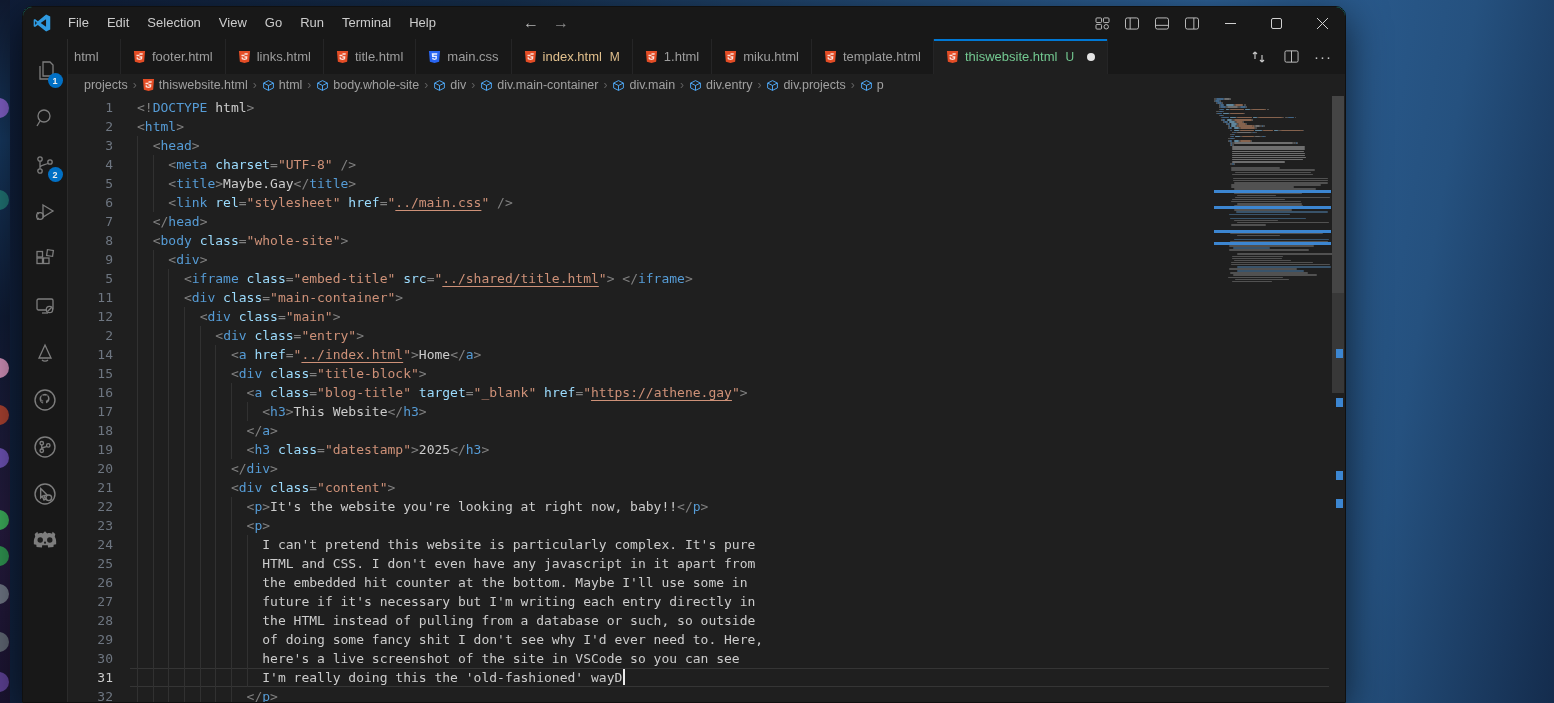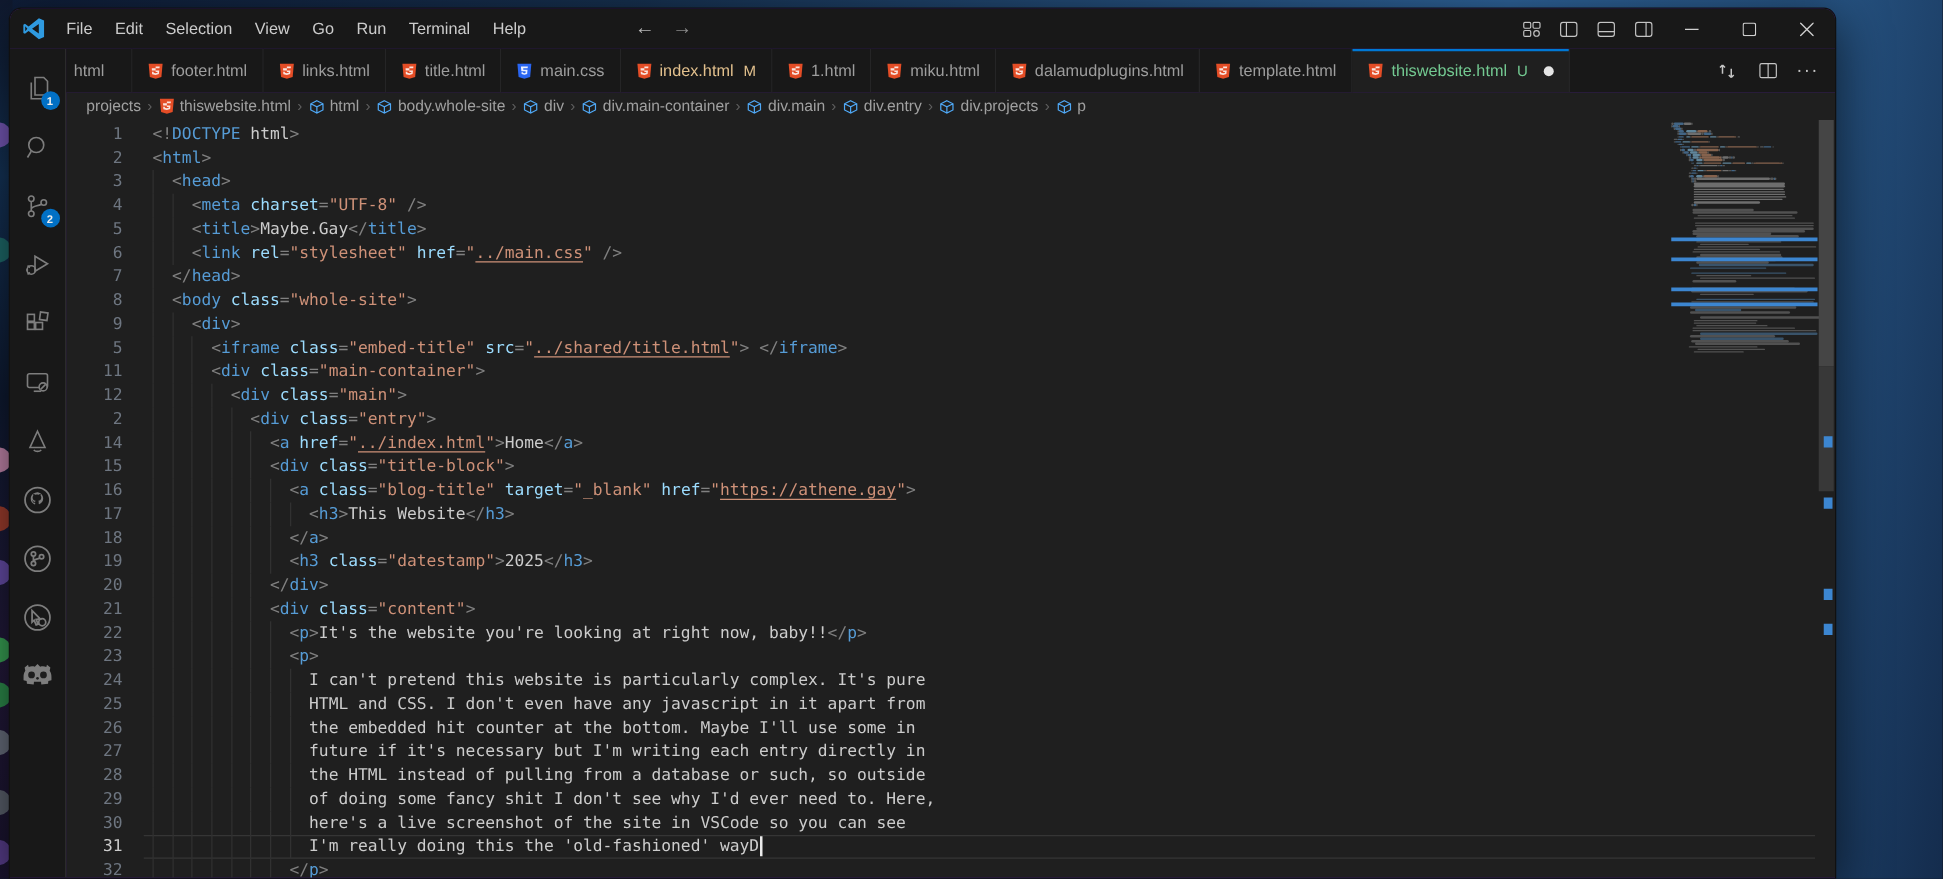--- a/index.html
+++ b/index.html
@@ -1,21 +1,21 @@
 <!DOCTYPE html>
 <html><head>
 <meta charset="utf-8">
 <style>
   * { margin:0; padding:0; box-sizing:border-box; }
   html,body { width:1554px; height:703px; overflow:hidden; background:#0c1426; font-family:"Liberation Sans",sans-serif; }
   #backdrop { position:absolute; inset:0; background:linear-gradient(100deg,#0f1d38 0%,#16304f 30%,#2e639a 72%,#25517f 88%,#142c4d 100%); }
   #desktop-strip { position:absolute; left:0; top:0; width:10px; height:703px; background:linear-gradient(180deg,#101a30 0%,#15355a 20%,#0f1b33 45%,#241a3c 75%,#1a1430 100%); }
   .strip-dot { position:absolute; width:20px; height:20px; border-radius:50%; left:-11px; }
 
-  #window { position:absolute; left:7px; top:6px; width:1462px; height:697px; background:#4c1d95; border-radius:10px 10px 0 0; box-shadow:0 10px 40px rgba(0,0,0,.65); overflow:hidden; border:1px solid #101010; }
+  #window { position:absolute; left:22px; top:6px; width:1324px; height:697px; background:#14b8a6; border-radius:10px 10px 0 0; box-shadow:0 10px 40px rgba(0,0,0,.65); overflow:hidden; border:1px solid #101010; }
 
   
   #titlebar { height:32px; background:#181818; display:flex; align-items:center; position:relative; }
   #vscode-logo { width:18px; height:18px; margin:0 8px 0 10px; flex:none; }
   .menu-item { color:#cccccc; font-size:13px; padding:0 9px; line-height:32px; cursor:default; }
   #nav-arrows { margin-left:78px; display:flex; gap:14px; color:#b6b6b6; font-size:16px; }
   #nav-arrows .dim { color:#8a8a8a; }
   #searchbox { position:absolute; left:50%; top:4px; transform:translateX(-47%); width:590px; height:24px; background:#2a2a2a; border:1px solid #454545; border-radius:6px; display:flex; align-items:center; justify-content:center; color:#cbcbcb; font-size:13px; gap:6px; }
   #titlebar-right { position:absolute; right:0; top:0; height:32px; display:flex; align-items:center; }
   .layout-ic { width:26px; height:22px; display:flex; align-items:center; justify-content:center; margin:0 2px; color:#c5c5c5; }
@@ -301,29 +301,20 @@
               <span>1.html</span>
             </div>
             <div class="tab">
               <span style="display: flex;">
                 <svg width="13" height="14" viewBox="0 0 14 15">
                   <path fill="#e44d26" d="M1 1 H13 L12 12.5 L7 14 L2 12.5 Z"></path>
                   <path fill="#fff" d="M7 3.5 H10.5 L10.3 5 H7 V6.8 H10.1 L9.8 9.9 L7 10.8 V9.3 L8.6 8.8 L8.7 8.2 H7 Z M7 3.5 V5 H3.7 L3.8 6.8 H7 V9.3 L5.3 8.8 L5.2 7.9 H3.8 L4 10 L7 10.8 Z" opacity=".85"></path>
                 </svg>
               </span>
               <span>miku.html</span>
-            </div>
-            <div class="tab">
-              <span style="display: flex;">
-                <svg width="13" height="14" viewBox="0 0 14 15">
-                  <path fill="#e44d26" d="M1 1 H13 L12 12.5 L7 14 L2 12.5 Z"></path>
-                  <path fill="#fff" d="M7 3.5 H10.5 L10.3 5 H7 V6.8 H10.1 L9.8 9.9 L7 10.8 V9.3 L8.6 8.8 L8.7 8.2 H7 Z M7 3.5 V5 H3.7 L3.8 6.8 H7 V9.3 L5.3 8.8 L5.2 7.9 H3.8 L4 10 L7 10.8 Z" opacity=".85"></path>
-                </svg>
-              </span>
-              <span>dalamudplugins.html</span>
             </div>
             <div class="tab">
               <span style="display: flex;">
                 <svg width="13" height="14" viewBox="0 0 14 15">
                   <path fill="#e44d26" d="M1 1 H13 L12 12.5 L7 14 L2 12.5 Z"></path>
                   <path fill="#fff" d="M7 3.5 H10.5 L10.3 5 H7 V6.8 H10.1 L9.8 9.9 L7 10.8 V9.3 L8.6 8.8 L8.7 8.2 H7 Z M7 3.5 V5 H3.7 L3.8 6.8 H7 V9.3 L5.3 8.8 L5.2 7.9 H3.8 L4 10 L7 10.8 Z" opacity=".85"></path>
                 </svg>
               </span>
               <span>template.html</span>
             </div>

